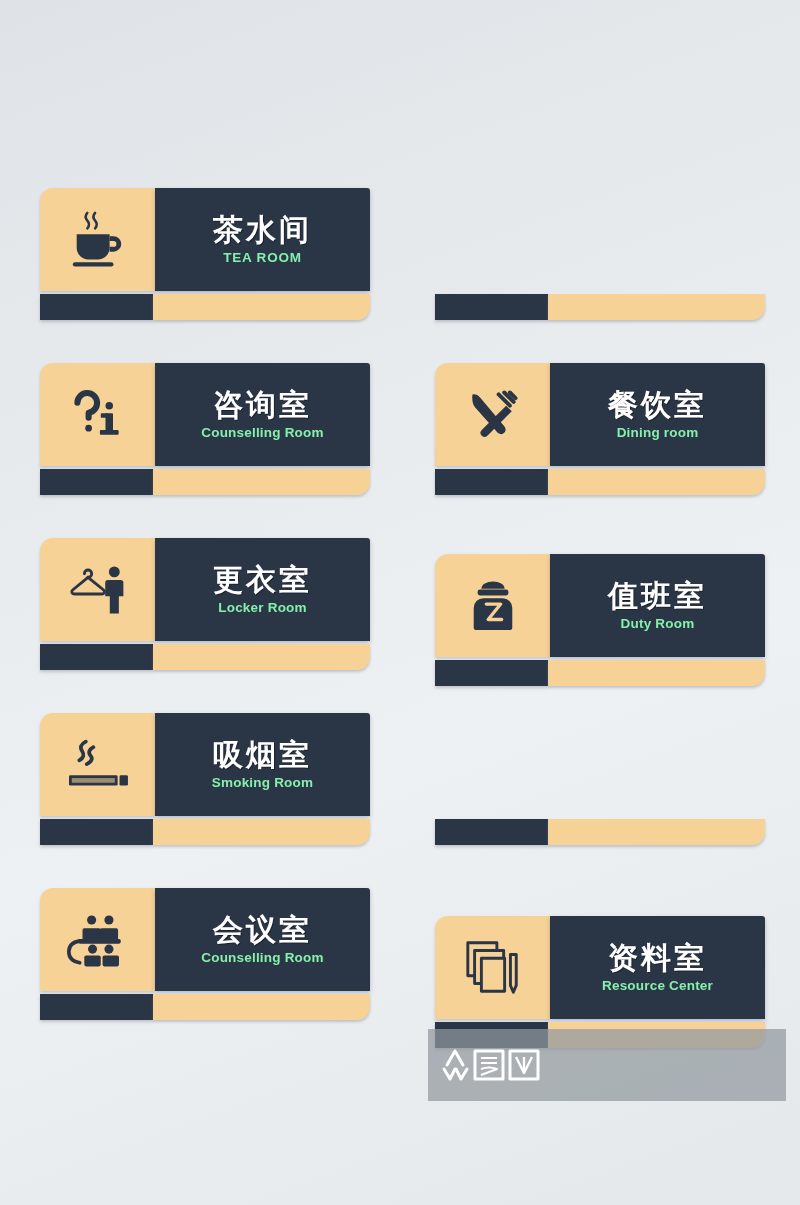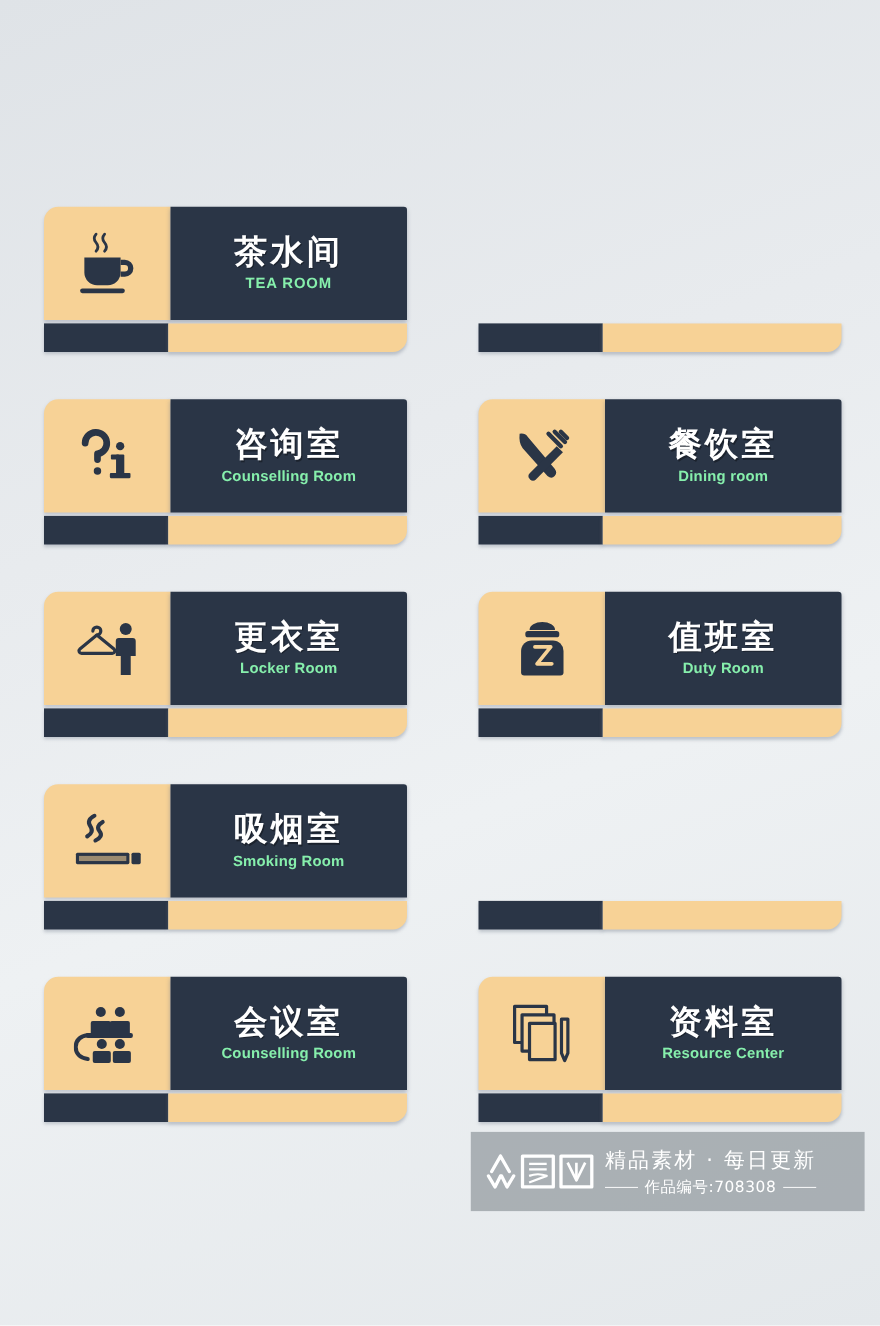--- a/index.html
+++ b/index.html
@@ -290,21 +290,21 @@
           <div class="cn">更衣室</div>
           <div class="en ">Locker Room</div>
         </div>
       </div>
       <div class="band-bottom">
         <div class="stub-dark"></div>
         <div class="tail-tan"></div>
       </div>
     </div>
       </div>
-      <div class="sign" style="left: 435px; top: 538px; padding-left: 28px;">
+      <div class="sign" style="left: 435px; top: 554px; padding-left: 28px;">
     <div class="plate">
       <div class="band-top">
         <div class="icon-panel">
           <span>
     <svg class="icon-svg" width="54" height="62" viewBox="0 0 56 64">
 
       <g fill="#2a3546">
         <path d="M16 14 a12 7.5 0 0 1 24 0 z"></path>
         <rect x="12" y="15" width="32" height="6" rx="2.5"></rect>
       </g>
@@ -392,21 +392,21 @@
           <div class="cn">会议室</div>
           <div class="en ">Counselling Room</div>
         </div>
       </div>
       <div class="band-bottom">
         <div class="stub-dark"></div>
         <div class="tail-tan"></div>
       </div>
     </div>
       </div>
-      <div class="sign" style="left: 435px; top: 888px;">
+      <div class="sign" style="left: 435px; top: 916px;">
     <div class="plate">
       <div class="band-top">
         <div class="icon-panel">
           <span>
     <svg class="icon-svg" width="62" height="62" viewBox="0 0 64 64">
       <g fill="none" stroke="#2a3546" stroke-width="3" stroke-linejoin="round">
         <rect x="6" y="6" width="30" height="34"></rect>
         <rect x="13" y="14" width="30" height="34" fill="#f7d296"></rect>
         <rect x="20" y="22" width="24" height="34" fill="#f7d296"></rect>
       </g>
@@ -446,23 +446,15 @@
           <path d="M43 24 q8 -3 16 0 q-8 3 -16 6" stroke-width="2" fill="none"></path>
         </g>
 
         <g fill="none" stroke="#ffffff" stroke-width="3" stroke-linejoin="round">
           <rect x="72" y="6" width="28" height="28"></rect>
           <path d="M78 12 L86 28 L94 12" stroke-width="2.4"></path>
           <path d="M86 12 L86 28" stroke-width="2.4"></path>
         </g>
       </svg>
     </div>
-    <div class="wm-right">
-      <div class="wm-top">精品素材 · 每日更新</div>
-      <div class="wm-bot">
-        <span class="wm-rule"></span>
-        <span class="wm-code">作品编号:708308</span>
-        <span class="wm-rule"></span>
-      </div>
-    </div>
   </div>
 
 </div>
 
 </body></html>

